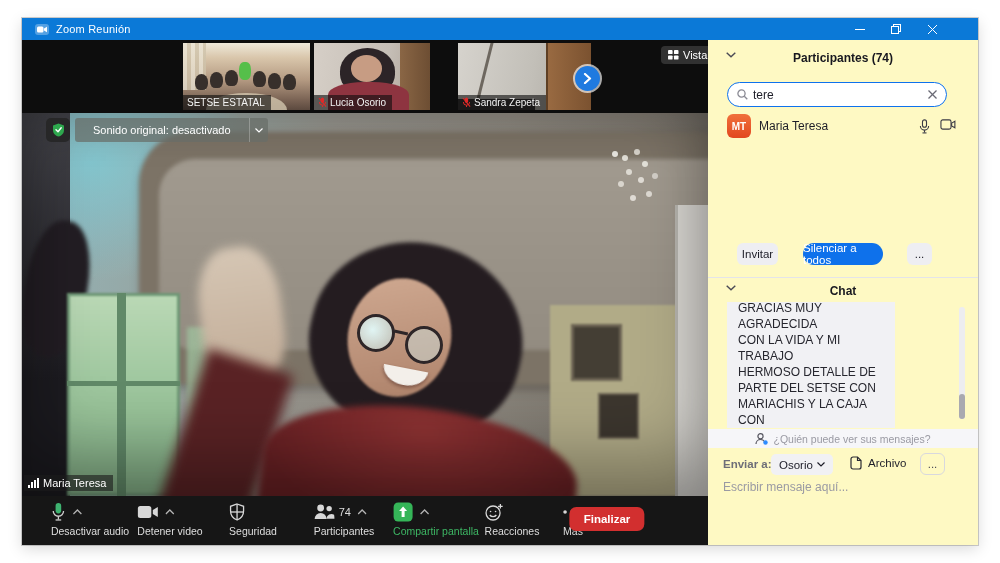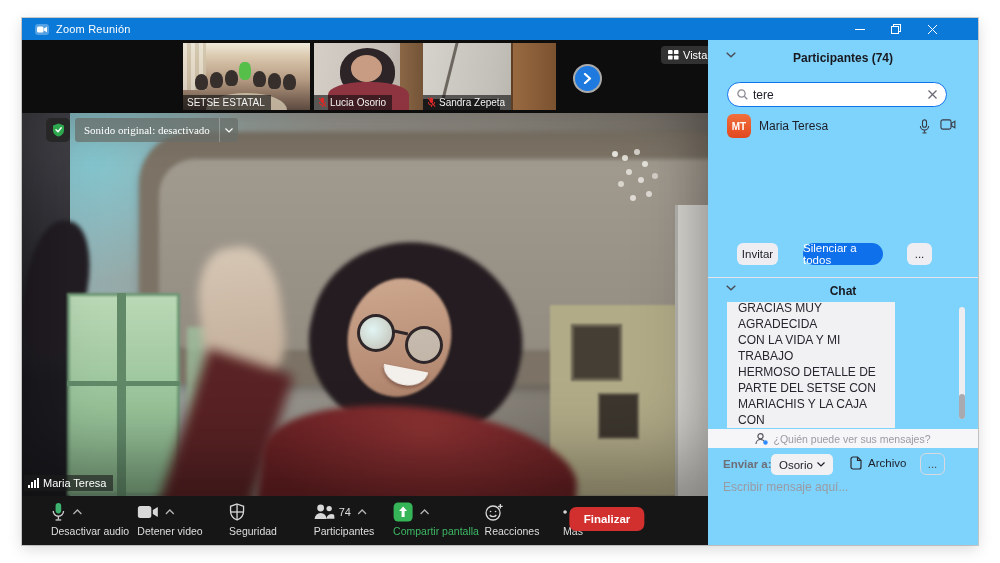--- a/index.html
+++ b/index.html
@@ -11,21 +11,21 @@
   
   .titlebar { position:absolute; left:0; top:0; width:100%; height:22px; background:#0b79d7; display:flex; align-items:center; color:#fff; }
   .tb-appicon { width:14px; height:11px; margin-left:13px; background:rgba(255,255,255,.30); border-radius:3px; display:flex; align-items:center; justify-content:center; }
   .tb-title { font-size:11px; margin-left:7px; letter-spacing:.2px; }
   .tb-controls { position:absolute; right:28px; top:0; height:22px; display:flex; }
   .tb-btn { width:36px; height:22px; display:flex; align-items:center; justify-content:center; color:#fff; font-size:11px; }
 
   
   .content { position:absolute; left:0; top:22px; width:956px; height:505px; display:flex; }
   .leftcol { position:relative; width:686px; height:505px; background:#0d0d0d; }
-  .panel { position:relative; width:270px; height:505px; background:#7dd3fc; color:#1d1d28;padding-left:36px; }
+  .panel { position:relative; width:270px; height:505px; background:#fef9c3; color:#1d1d28;padding-left:36px; }
 
   
   .filmstrip { position:absolute; left:0; top:0; width:686px; height:73px; background:#0d0d0d; }
   .thumb { position:absolute; top:3px; height:67px; overflow:hidden; background:#222; }
   .thumb-label { position:absolute; left:0; bottom:0; display:flex; align-items:center; gap:3px; background:rgba(15,15,15,.62); color:#f2f2f2; font-size:10px; padding:2px 6px 2px 4px; white-space:nowrap; }
   .next-btn { position:absolute; left:553px; top:26px; width:25px; height:25px; border-radius:50%; background:#1f7ae0; display:flex; align-items:center; justify-content:center; box-shadow:0 0 0 2px rgba(255,255,255,.65); }
   .vista-btn { position:absolute; left:639px; top:6px; height:18px; padding:0 7px; background:rgba(55,55,55,.88); border-radius:4px; color:#fff; font-size:11px; display:flex; align-items:center; gap:4px; }
 
   
   .t1-base { inset:0; background:linear-gradient(180deg,#efe9da 0%,#d9c6ab 22%,#b49a82 55%,#7a6354 85%,#5c4a3f 100%); }
@@ -73,21 +73,21 @@
   .sc-lensL { left:48.8%; top:52.5%; width:5.6%; height:10%; border:3px solid #2e2628; border-radius:50%; background:radial-gradient(circle at 40% 40%, rgba(225,250,250,.95), rgba(190,225,228,.5)); }
   .sc-lensR { left:55.8%; top:55.5%; width:5.6%; height:10%; border:3px solid #2e2628; border-radius:50%; background:rgba(205,232,232,.45); }
   .sc-bridge { left:54.2%; top:57%; width:2%; height:3px; background:#2e2628; transform:rotate(12deg); }
   .sc-smile { left:52.5%; top:66.5%; width:6.5%; height:4.5%; background:#f3efe9; border-radius:0 0 50% 50%/0 0 100% 100%; transform:rotate(11deg); box-shadow:0 2px 4px rgba(60,20,20,.45); filter:blur(.5px); }
   .sc-sweater { left:35%; top:77%; width:46%; height:32%; background:radial-gradient(ellipse at 50% 20%, #933031, #6c1f22 75%); border-radius:50% 50% 0 0; transform:rotate(7deg); filter:blur(3px); }
   .sc-vign { inset:0; box-shadow:inset 0 -36px 70px rgba(0,0,0,.35), inset 0 18px 40px rgba(0,0,0,.12); }
 
   
   .sound-wrap { position:absolute; left:24px; top:5px; display:flex; align-items:center; height:24px; }
   .sec-badge { width:24px; height:24px; border-radius:5px; background:rgba(36,36,36,.85); display:flex; align-items:center; justify-content:center; }
-  .sound-pill { margin-left:5px; height:24px; background:rgba(104,110,104,.72); color:#fff; font-size:11px; display:flex; align-items:center; padding:0 9px; border-radius:3px 0 0 3px;font-family:Liberation Serif, serif; }
+  .sound-pill { margin-left:5px; height:24px; background:rgba(104,110,104,.72); color:#fff; font-size:11px; display:flex; align-items:center; padding:0 18px; border-radius:3px 0 0 3px; }
   .sound-dd { height:24px; width:19px; background:rgba(104,110,104,.72); border-left:1px solid rgba(255,255,255,.25); border-radius:0 3px 3px 0; display:flex; align-items:center; justify-content:center; }
   .name-tag { position:absolute; left:2px; bottom:5px; background:rgba(28,28,28,.62); color:#fff; font-size:11px; padding:2px 7px 2px 4px; display:flex; align-items:center; gap:4px; }
   .bars { display:flex; align-items:flex-end; gap:1px; height:10px; }
   .bars i { width:2px; background:#fff; display:block; }
 
   
   .toolbar { position:absolute; left:0; bottom:0; width:686px; height:49px; background:#161616; }
   .tbtn { position:absolute; top:4px; transform:translateX(-50%); display:flex; flex-direction:column; align-items:flex-start; color:#dedede; }
   .tbtn .irow { height:24px; display:flex; align-items:center; gap:7px; }
   .tbtn .lbl { font-size:10.5px; margin-top:1px; white-space:nowrap; }
@@ -191,21 +191,21 @@
             <svg width="9" height="11" viewBox="0 0 10 12">
                 <rect x="3.2" y="0.5" width="3.6" height="6" rx="1.8" fill="#e02828"></rect>
                 <path d="M1.5 5.5 a3.5 3.5 0 0 0 7 0" fill="none" stroke="#e02828" stroke-width="1.1"></path>
                 <line x1="5" y1="9" x2="5" y2="11" stroke="#e02828" stroke-width="1.1"></line>
                 <line x1="1" y1="1" x2="9" y2="10.5" stroke="#e02828" stroke-width="1.2"></line>
               </svg>
             <span>Lucia Osorio</span>
           </div>
         </div>
 
-        <div class="thumb" style="left:401px; width:133px;padding-left:8px;">
+        <div class="thumb" style="left:436px; width:133px;padding-left:8px;">
           <div class="abs t3-base"></div>
           <div class="abs t3-pole"></div>
           <div class="abs t3-door"></div>
           <div class="abs t3-dark"></div>
           <div class="thumb-label">
             <svg width="9" height="11" viewBox="0 0 10 12">
                 <rect x="3.2" y="0.5" width="3.6" height="6" rx="1.8" fill="#e02828"></rect>
                 <path d="M1.5 5.5 a3.5 3.5 0 0 0 7 0" fill="none" stroke="#e02828" stroke-width="1.1"></path>
                 <line x1="5" y1="9" x2="5" y2="11" stroke="#e02828" stroke-width="1.1"></line>
                 <line x1="1" y1="1" x2="9" y2="10.5" stroke="#e02828" stroke-width="1.2"></line>

